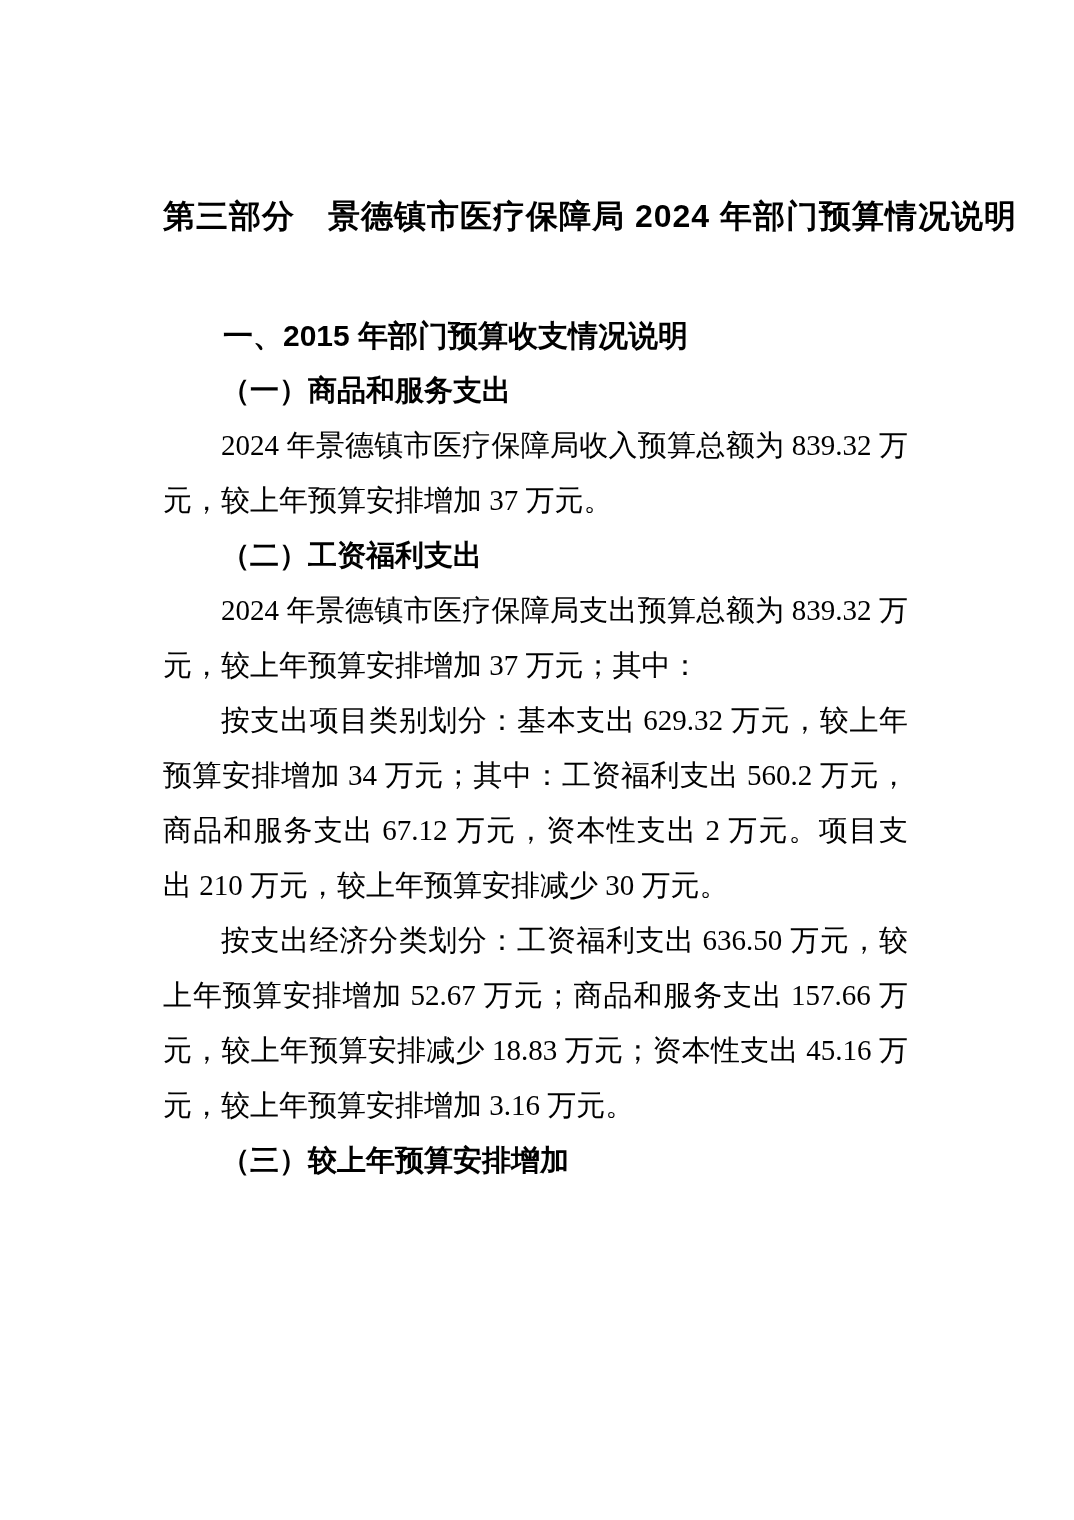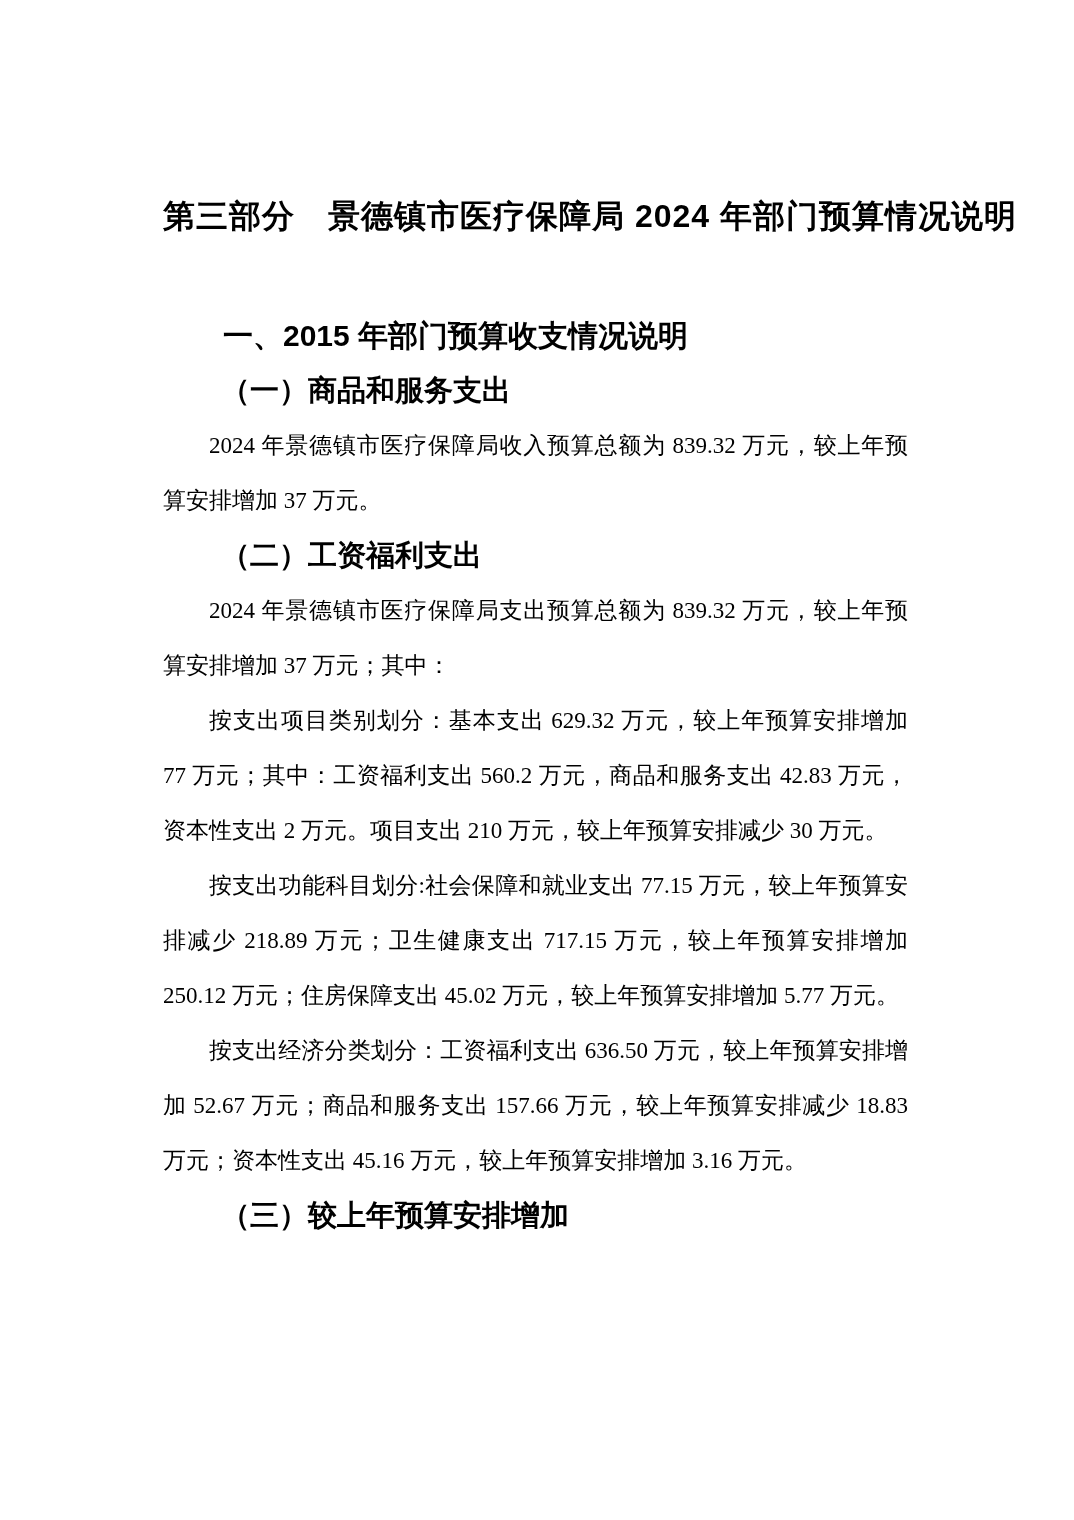--- a/index.html
+++ b/index.html
@@ -41,21 +41,21 @@
   .h2 {
     font-family: "Liberation Serif", "DejaVu Serif", serif;
     font-weight: bold;
     font-size: 29px;
     line-height: 55px;
     text-indent: 2em;
   }
   .body-para {
     font-family: "Liberation Serif", "DejaVu Serif", serif;
     font-weight: normal;
-    font-size: 23px;
+    font-size: 29px;
     line-height: 55px;
     text-indent: 2em;
     text-align: justify;
   }
 </style>
 </head>
 <body>
 
 <div class="page">
 
@@ -64,21 +64,20 @@
   <h2 class="block h1">一、2015 年部门预算收支情况说明</h2>
 
   <h3 class="block h2">（一）商品和服务支出</h3>
 
   <p class="block body-para">2024 年景德镇市医疗保障局收入预算总额为 839.32 万元，较上年预算安排增加 37 万元。</p>
 
   <h3 class="block h2">（二）工资福利支出</h3>
 
   <p class="block body-para">2024 年景德镇市医疗保障局支出预算总额为 839.32 万元，较上年预算安排增加 37 万元；其中：</p>
 
-  <p class="block body-para">按支出项目类别划分：基本支出 629.32 万元，较上年预算安排增加 77 万元；其中：工资福利支出 560.2 万元，商品和服务支出 42.83 万元，资本性支出 2 万元。项目支出 210 万元，较上年预算安排减少 30 万元。</p>
+  <p class="block body-para">按支出项目类别划分：基本支出 629.32 万元，较上年预算安排增加 34 万元；其中：工资福利支出 560.2 万元，商品和服务支出 67.12 万元，资本性支出 2 万元。项目支出 210 万元，较上年预算安排减少 30 万元。</p>
 
-  <p class="block body-para">按支出功能科目划分:社会保障和就业支出 77.15 万元，较上年预算安排减少 218.89 万元；卫生健康支出 717.15 万元，较上年预算安排增加 250.12 万元；住房保障支出 45.02 万元，较上年预算安排增加 5.77 万元。</p>
 
   <p class="block body-para">按支出经济分类划分：工资福利支出 636.50 万元，较上年预算安排增加 52.67 万元；商品和服务支出 157.66 万元，较上年预算安排减少 18.83 万元；资本性支出 45.16 万元，较上年预算安排增加 3.16 万元。</p>
 
   <h3 class="block h2">（三）较上年预算安排增加</h3>
 
 </div>
 
 </body></html>

